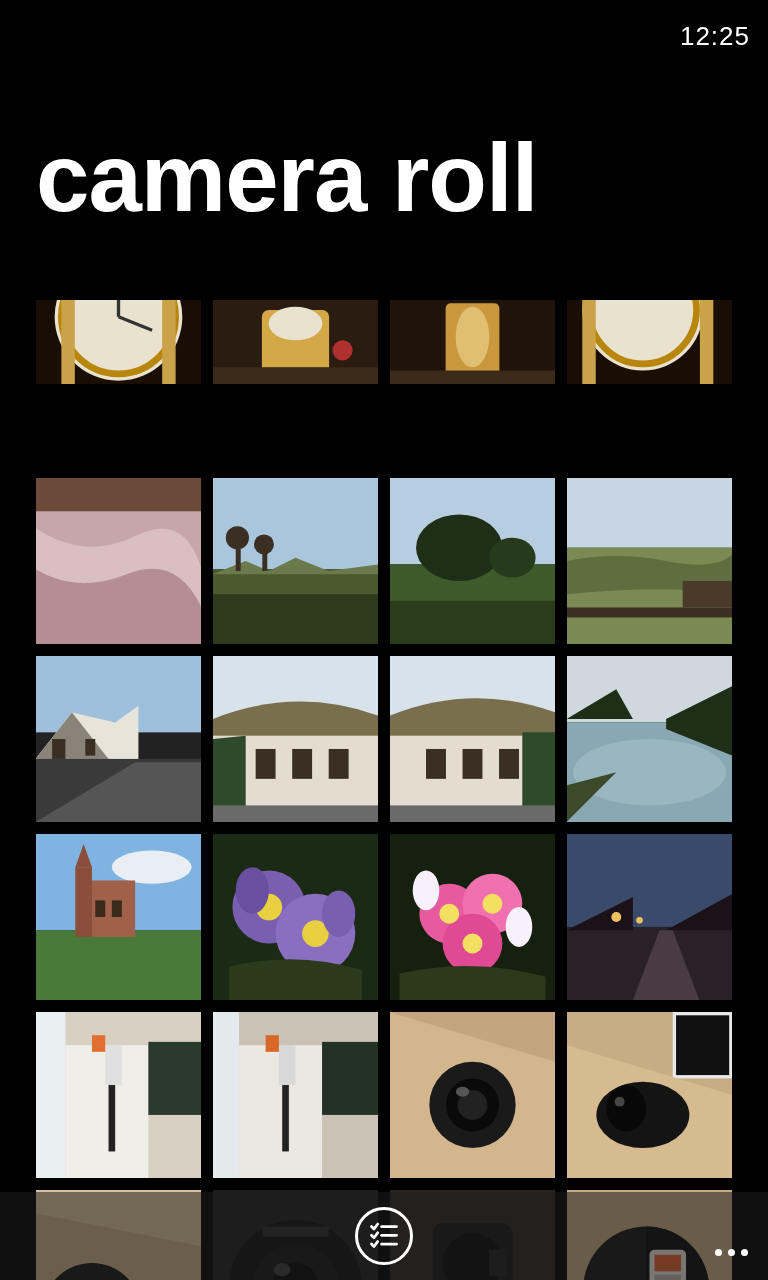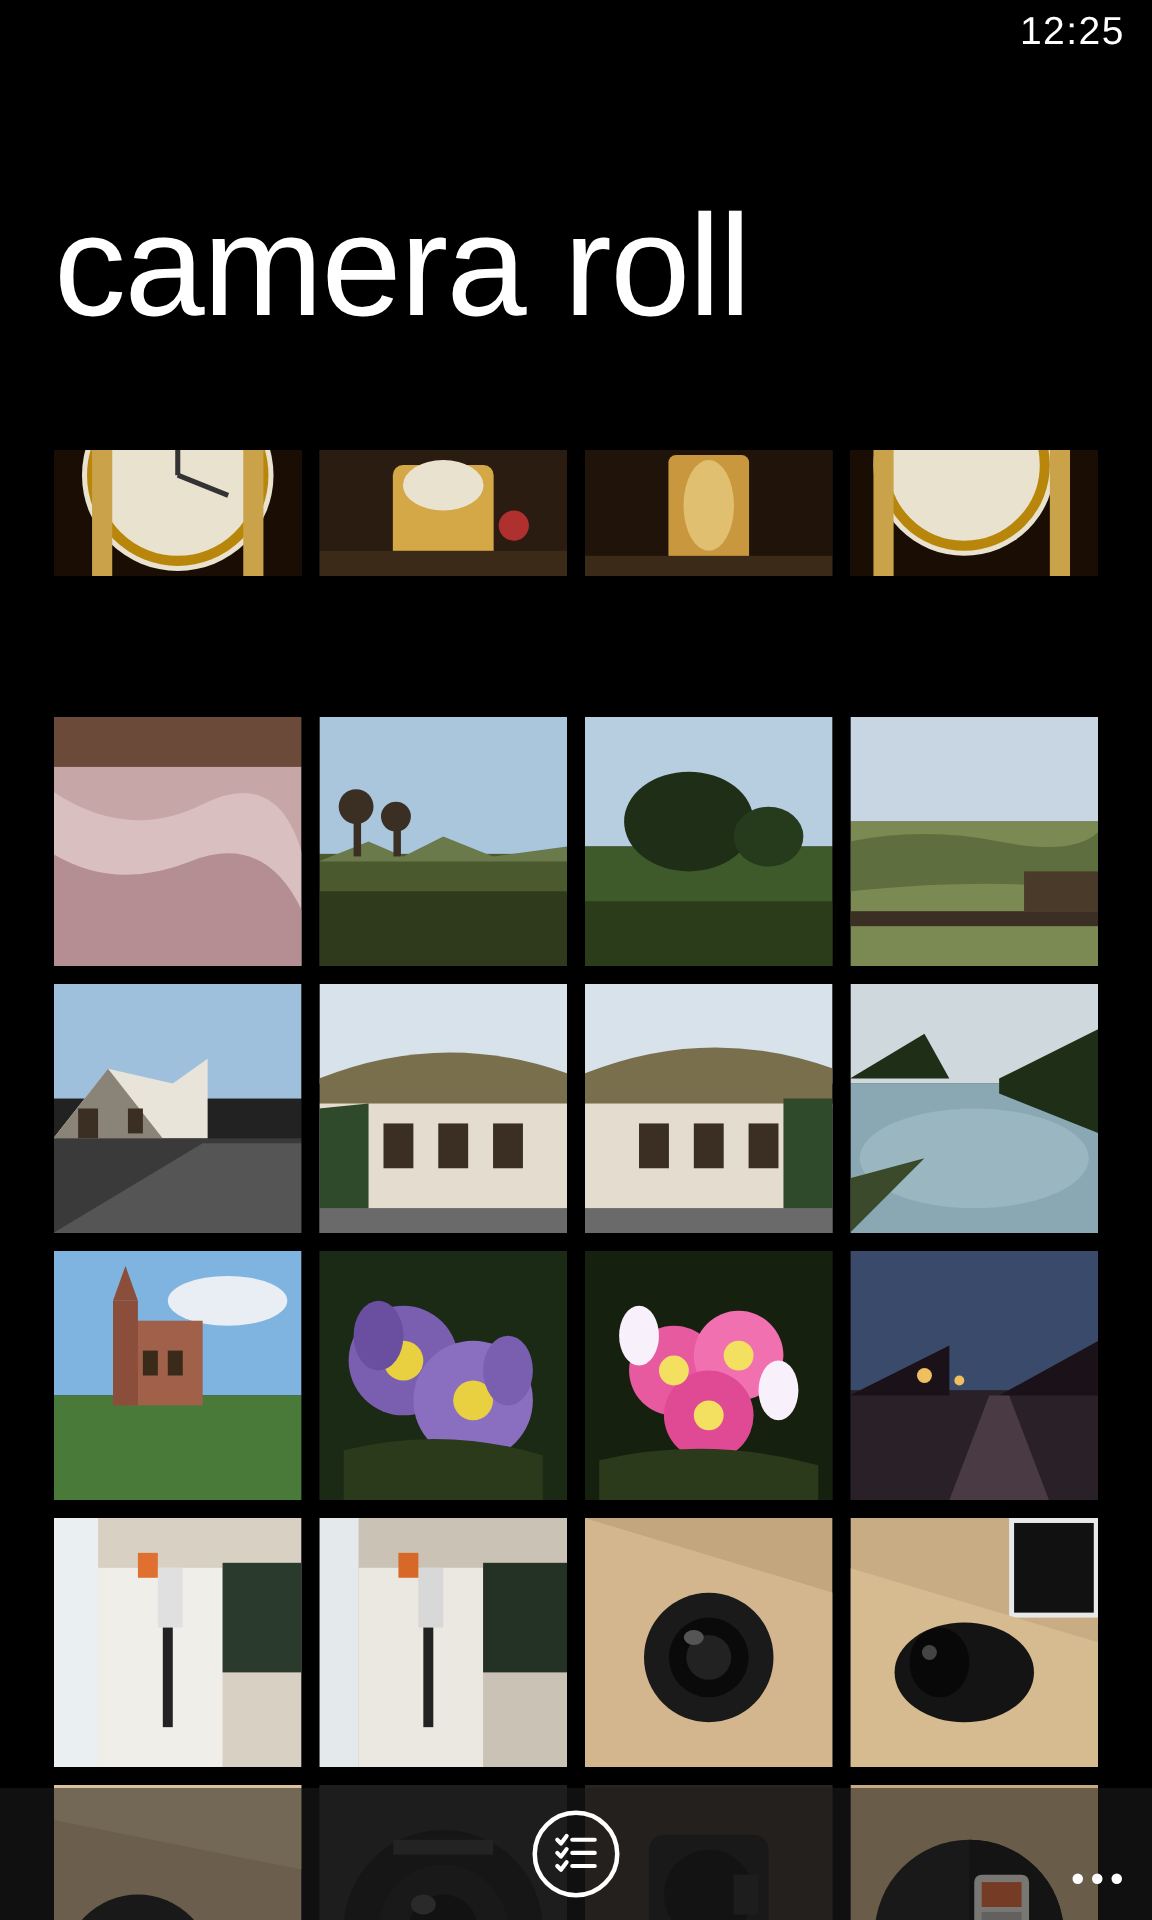--- a/index.html
+++ b/index.html
@@ -9,38 +9,38 @@
     background: #000;
     color: #fff;
     font-family: "Segoe UI", "Segoe WP", -apple-system, Helvetica, Arial, sans-serif;
     overflow: hidden;
     position: relative;
   }
 
   
   .statusbar {
     position: absolute;
-    top: 0; left: 0; right: 0;
+    top: 16px; left: 0; right: 0;
     height: 40px;
     display: flex;
     justify-content: flex-end;
     align-items: center;
     padding-right: 18px;
     font-size: 26px;
     font-weight: 400;
     letter-spacing: 1px;
   }
 
   
   .title {
     position: absolute;
     top: 130px;
     left: 36px;
     font-size: 96px;
-    font-weight: 400;
+    font-weight: 700;
     letter-spacing: -1px;
     line-height: 1;
   }
 
   
   .grid {
     position: absolute;
     top: 300px;
     left: 36px;
     right: 36px;

